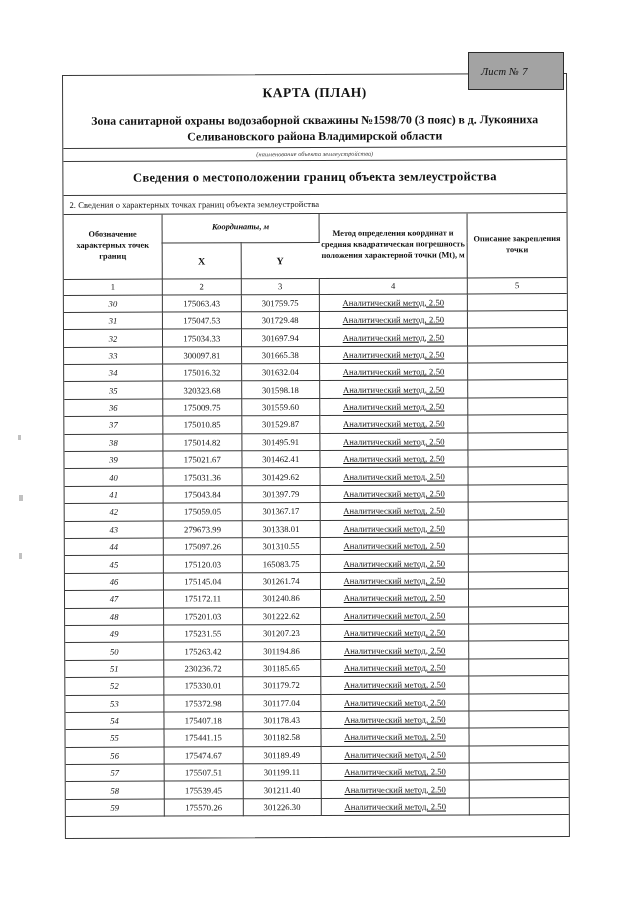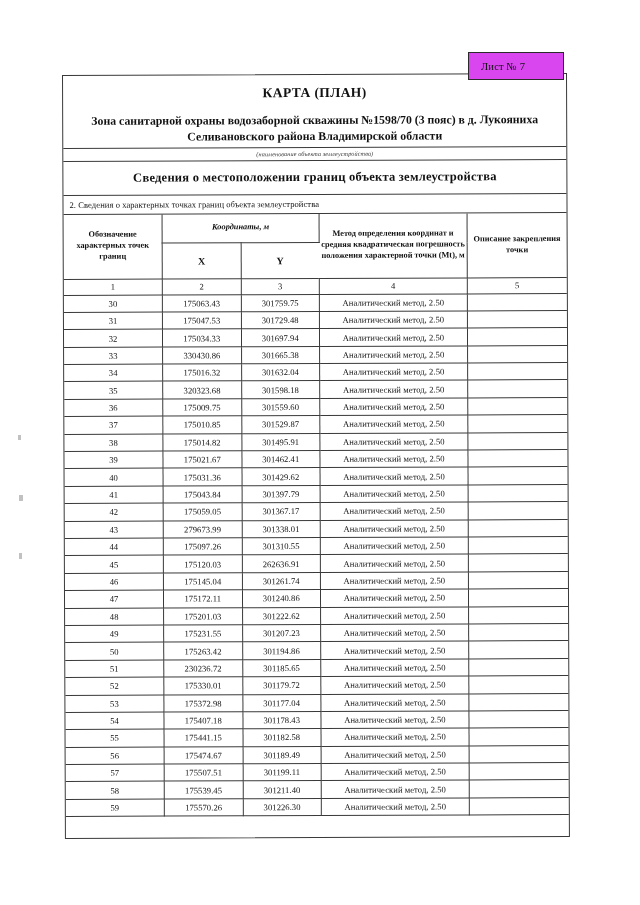--- a/index.html
+++ b/index.html
@@ -15,30 +15,31 @@
     position: relative;
     overflow: hidden;
   }
 
   
   .sheet-no-box {
     position: absolute;
     left: 468px;
     top: 52px;
     width: 96px;
-    height: 28px;
+    height: 38px;
     border: 1px solid #2b2b2b;
     box-sizing: border-box;
     display: flex;
     align-items: center;
     padding-left: 12px;
     font-size: 10.5px;
     letter-spacing: 0.2px;
-    background: #d946ef;
+    background: #a3a3a3;
     z-index: 3;
+    font-style: italic;
   }
 
   
   .page-frame {
     position: absolute;
     left: 62px;
     top: 74px;
     width: 505px;
     height: 764px;
     border: 1px solid #3a3a3a;
@@ -135,24 +136,25 @@
   tr.numbering td {
     height: 15px;
     font-size: 8.6px;
   }
 
   tr.data-row td {
     height: 16.4px;
     font-size: 8.6px;
     letter-spacing: 0.05px;
   }
-  td.pt { font-size: 8.2px; }
+  td.pt { font-size: 8.2px; font-style: italic; }
   td.method {
     font-size: 8.2px;
     letter-spacing: 0.02px;
+    text-decoration: underline;
   }
   td.desc { }
 
   
   .speckle {
     position: absolute;
     background: #8e8e8e;
     opacity: 0.55;
   }
 </style>
@@ -224,21 +226,21 @@
         </tr>
         <tr class="data-row">
           <td class="pt">32</td>
           <td>175034.33</td>
           <td>301697.94</td>
           <td class="method">Аналитический метод, 2.50</td>
           <td class="desc"></td>
         </tr>
         <tr class="data-row">
           <td class="pt">33</td>
-          <td>330430.86</td>
+          <td>300097.81</td>
           <td>301665.38</td>
           <td class="method">Аналитический метод, 2.50</td>
           <td class="desc"></td>
         </tr>
         <tr class="data-row">
           <td class="pt">34</td>
           <td>175016.32</td>
           <td>301632.04</td>
           <td class="method">Аналитический метод, 2.50</td>
           <td class="desc"></td>
@@ -309,21 +311,21 @@
         <tr class="data-row">
           <td class="pt">44</td>
           <td>175097.26</td>
           <td>301310.55</td>
           <td class="method">Аналитический метод, 2.50</td>
           <td class="desc"></td>
         </tr>
         <tr class="data-row">
           <td class="pt">45</td>
           <td>175120.03</td>
-          <td>262636.91</td>
+          <td>165083.75</td>
           <td class="method">Аналитический метод, 2.50</td>
           <td class="desc"></td>
         </tr>
         <tr class="data-row">
           <td class="pt">46</td>
           <td>175145.04</td>
           <td>301261.74</td>
           <td class="method">Аналитический метод, 2.50</td>
           <td class="desc"></td>
         </tr>

